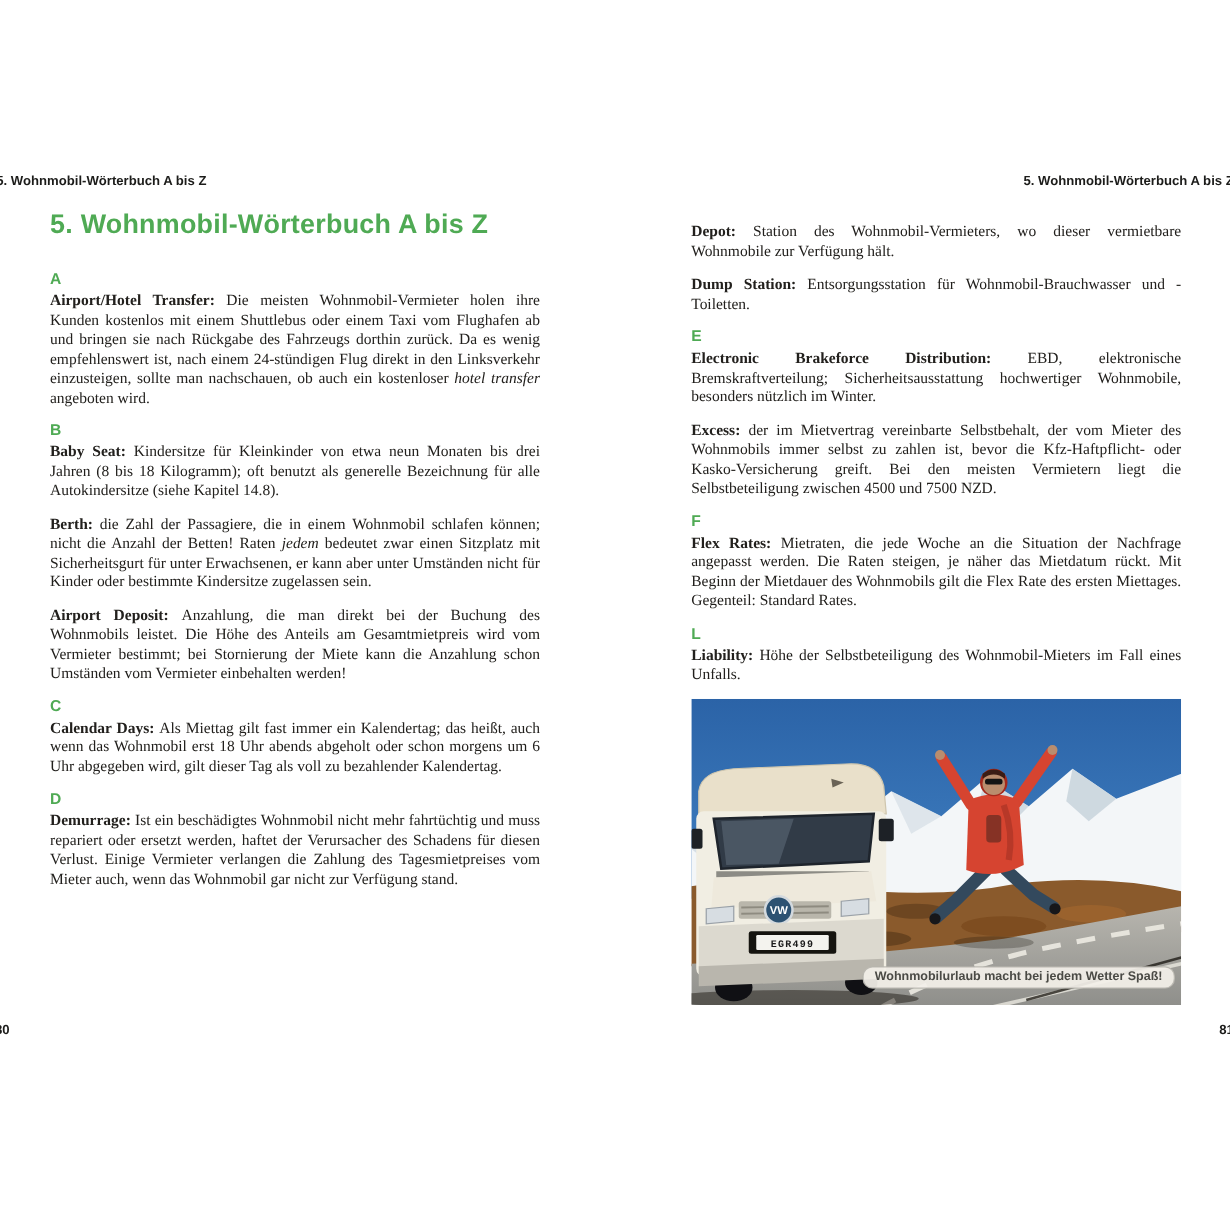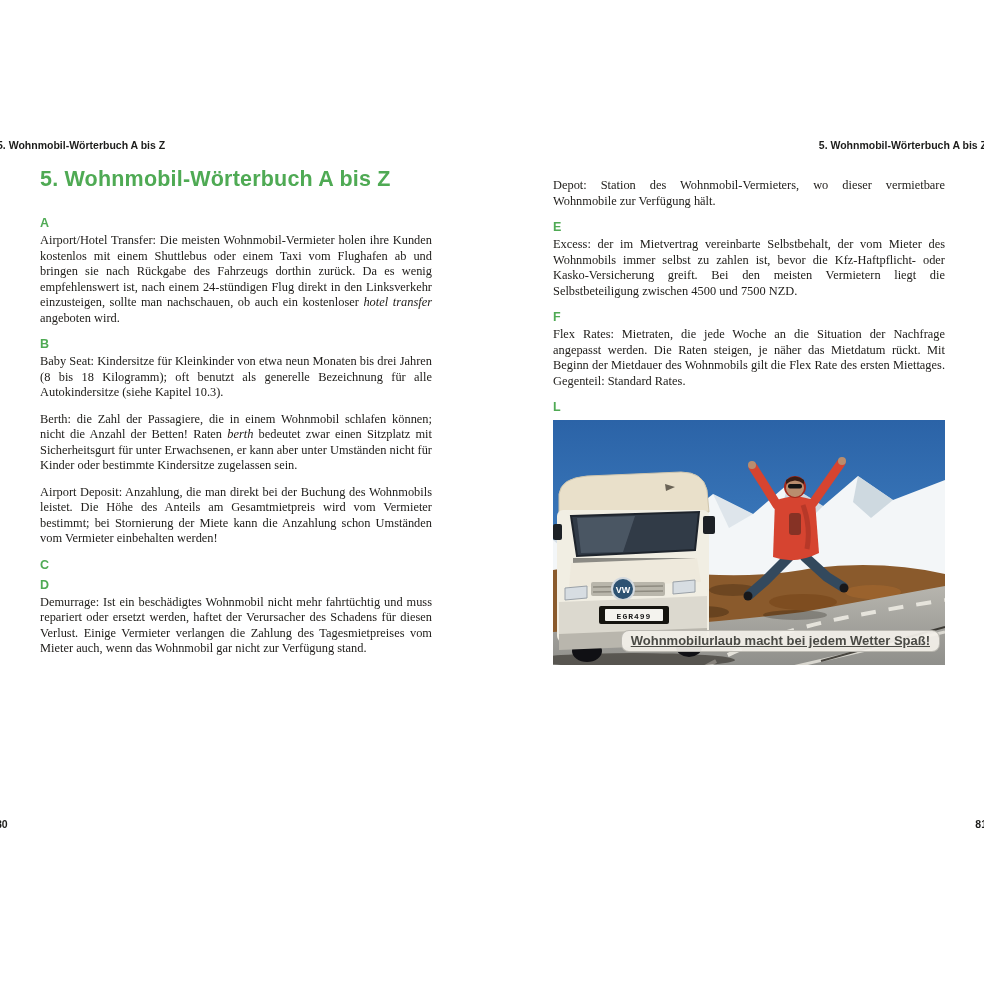--- a/index.html
+++ b/index.html
@@ -31,66 +31,70 @@
   }
   .intro, .entry{
     font-size:12.4px;line-height:15.5px;text-align:justify;
     margin:0 0 11px 0;color:var(--text,#22201d);
   }
   .letter{
     font-family:"Liberation Sans",sans-serif;font-weight:bold;
     font-size:12.5px;line-height:14px;color:var(--green,#4faa54);
     margin:6px 0 3px 0;
   }
-  .entry b.term{font-weight:normal;}
+  .entry b.term{font-weight:bold;}
   .entry .it{font-style:italic;}
   #photo-wrap{
     position:relative;width:392px;height:245px;margin-top:6px;overflow:hidden;
   }
   #photo-wrap svg{display:block;width:392px;height:245px;}
   .photo-caption{
     position:absolute;right:5px;bottom:13px;
     background:rgba(243,240,233,0.93);
     border:1px solid rgba(160,158,150,0.65);
     border-radius:8px;padding:2px 9px 3px 9px;
     font-family:"Liberation Sans",sans-serif;font-weight:bold;
-    font-size:13px;color:#4a4a45;white-space:nowrap;text-decoration:underline;
+    font-size:10px;color:#4a4a45;white-space:nowrap;
   }
 </style>
 </head>
 <body>
 
 <div id="sheet">
 
   <div class="running-header rh-left">5. Wohnmobil-Wörterbuch A bis Z</div>
   <div class="running-header rh-right">5. Wohnmobil-Wörterbuch A bis Z</div>
 
   <div id="left-col" class="col">
     <h1 class="chapter-title">5. Wohnmobil-Wörterbuch A bis Z</h1>
     <div id="left-entries">
         <div class="letter">A</div>
         <p class="entry"><b class="term">Airport/Hotel Transfer: </b><span>Die meisten Wohnmobil-Vermieter holen ihre Kunden kostenlos mit einem Shuttlebus oder einem Taxi vom Flughafen ab und bringen sie nach Rückgabe des Fahrzeugs dorthin zurück. Da es wenig empfehlenswert ist, nach einem 24-stündigen Flug direkt in den Linksverkehr einzusteigen, sollte man nachschauen, ob auch ein kostenloser </span><span class="it">hotel transfer</span><span> angeboten wird.</span></p>
         <div class="letter">B</div>
-        <p class="entry"><b class="term">Baby Seat: </b><span>Kindersitze für Kleinkinder von etwa neun Monaten bis drei Jahren (8 bis 18 Kilogramm); oft benutzt als generelle Bezeichnung für alle Autokindersitze (siehe Kapitel 10.3).</span></p>
-        <p class="entry"><b class="term">Berth: </b><span>die Zahl der Passagiere, die in einem Wohnmobil schlafen können; nicht die Anzahl der Betten! Raten </span><span class="it">berth</span><span> bedeutet zwar einen Sitzplatz mit Sicherheitsgurt für unter Erwachsenen, er kann aber unter Umständen nicht für Kinder oder bestimmte Kindersitze zugelassen sein.</span></p>
+        <p class="entry"><b class="term">Baby Seat: </b><span>Kindersitze für Kleinkinder von etwa neun Monaten bis drei Jahren (8 bis 18 Kilogramm); oft benutzt als generelle Bezeichnung für alle Autokindersitze (siehe Kapitel 14.8).</span></p>
+        <p class="entry"><b class="term">Berth: </b><span>die Zahl der Passagiere, die in einem Wohnmobil schlafen können; nicht die Anzahl der Betten! Raten </span><span class="it">jedem</span><span> bedeutet zwar einen Sitzplatz mit Sicherheitsgurt für unter Erwachsenen, er kann aber unter Umständen nicht für Kinder oder bestimmte Kindersitze zugelassen sein.</span></p>
         <p class="entry"><b class="term">Airport Deposit: </b><span>Anzahlung, die man direkt bei der Buchung des Wohnmobils leistet. Die Höhe des Anteils am Gesamtmietpreis wird vom Vermieter bestimmt; bei Stornierung der Miete kann die Anzahlung schon Umständen vom Vermieter einbehalten werden!</span></p>
         <div class="letter">C</div>
+        <p class="entry"><b class="term">Calendar Days: </b><span>Als Miettag gilt fast immer ein Kalendertag; das heißt, auch wenn das Wohnmobil erst 18 Uhr abends abgeholt oder schon morgens um 6 Uhr abgegeben wird, gilt dieser Tag als voll zu bezahlender Kalendertag.</span></p>
         <div class="letter">D</div>
         <p class="entry"><b class="term">Demurrage: </b><span>Ist ein beschädigtes Wohnmobil nicht mehr fahrtüchtig und muss repariert oder ersetzt werden, haftet der Verursacher des Schadens für diesen Verlust. Einige Vermieter verlangen die Zahlung des Tagesmietpreises vom Mieter auch, wenn das Wohnmobil gar nicht zur Verfügung stand.</span></p>
       </div>
   </div>
 
   <div id="right-col" class="col">
     <div id="right-entries">
         <p class="entry"><b class="term">Depot: </b><span>Station des Wohnmobil-Vermieters, wo dieser vermietbare Wohnmobile zur Verfügung hält.</span></p>
+        <p class="entry"><b class="term">Dump Station: </b><span>Entsorgungsstation für Wohnmobil-Brauchwasser und -Toiletten.</span></p>
         <div class="letter">E</div>
+        <p class="entry"><b class="term">Electronic Brakeforce Distribution: </b><span>EBD, elektronische Bremskraftverteilung; Sicherheitsausstattung hochwertiger Wohnmobile, besonders nützlich im Winter.</span></p>
         <p class="entry"><b class="term">Excess: </b><span>der im Mietvertrag vereinbarte Selbstbehalt, der vom Mieter des Wohnmobils immer selbst zu zahlen ist, bevor die Kfz-Haftpflicht- oder Kasko-Versicherung greift. Bei den meisten Vermietern liegt die Selbstbeteiligung zwischen 4500 und 7500 NZD.</span></p>
         <div class="letter">F</div>
         <p class="entry"><b class="term">Flex Rates: </b><span>Mietraten, die jede Woche an die Situation der Nachfrage angepasst werden. Die Raten steigen, je näher das Mietdatum rückt. Mit Beginn der Mietdauer des Wohnmobils gilt die Flex Rate des ersten Miettages. Gegenteil: Standard Rates.</span></p>
         <div class="letter">L</div>
+        <p class="entry"><b class="term">Liability: </b><span>Höhe der Selbstbeteiligung des Wohnmobil-Mieters im Fall eines Unfalls.</span></p>
       </div>
 
     <div id="photo-wrap">
       <svg viewBox="0 0 392 245" preserveAspectRatio="none">
         <defs>
           <linearGradient id="skyGrad" x1="0" y1="0" x2="0" y2="1">
             <stop offset="0" stop-color="#2b63a7"></stop>
             <stop offset="1" stop-color="#4080c2"></stop>
           </linearGradient>
           <linearGradient id="roadGrad" x1="0" y1="0" x2="0" y2="1">

